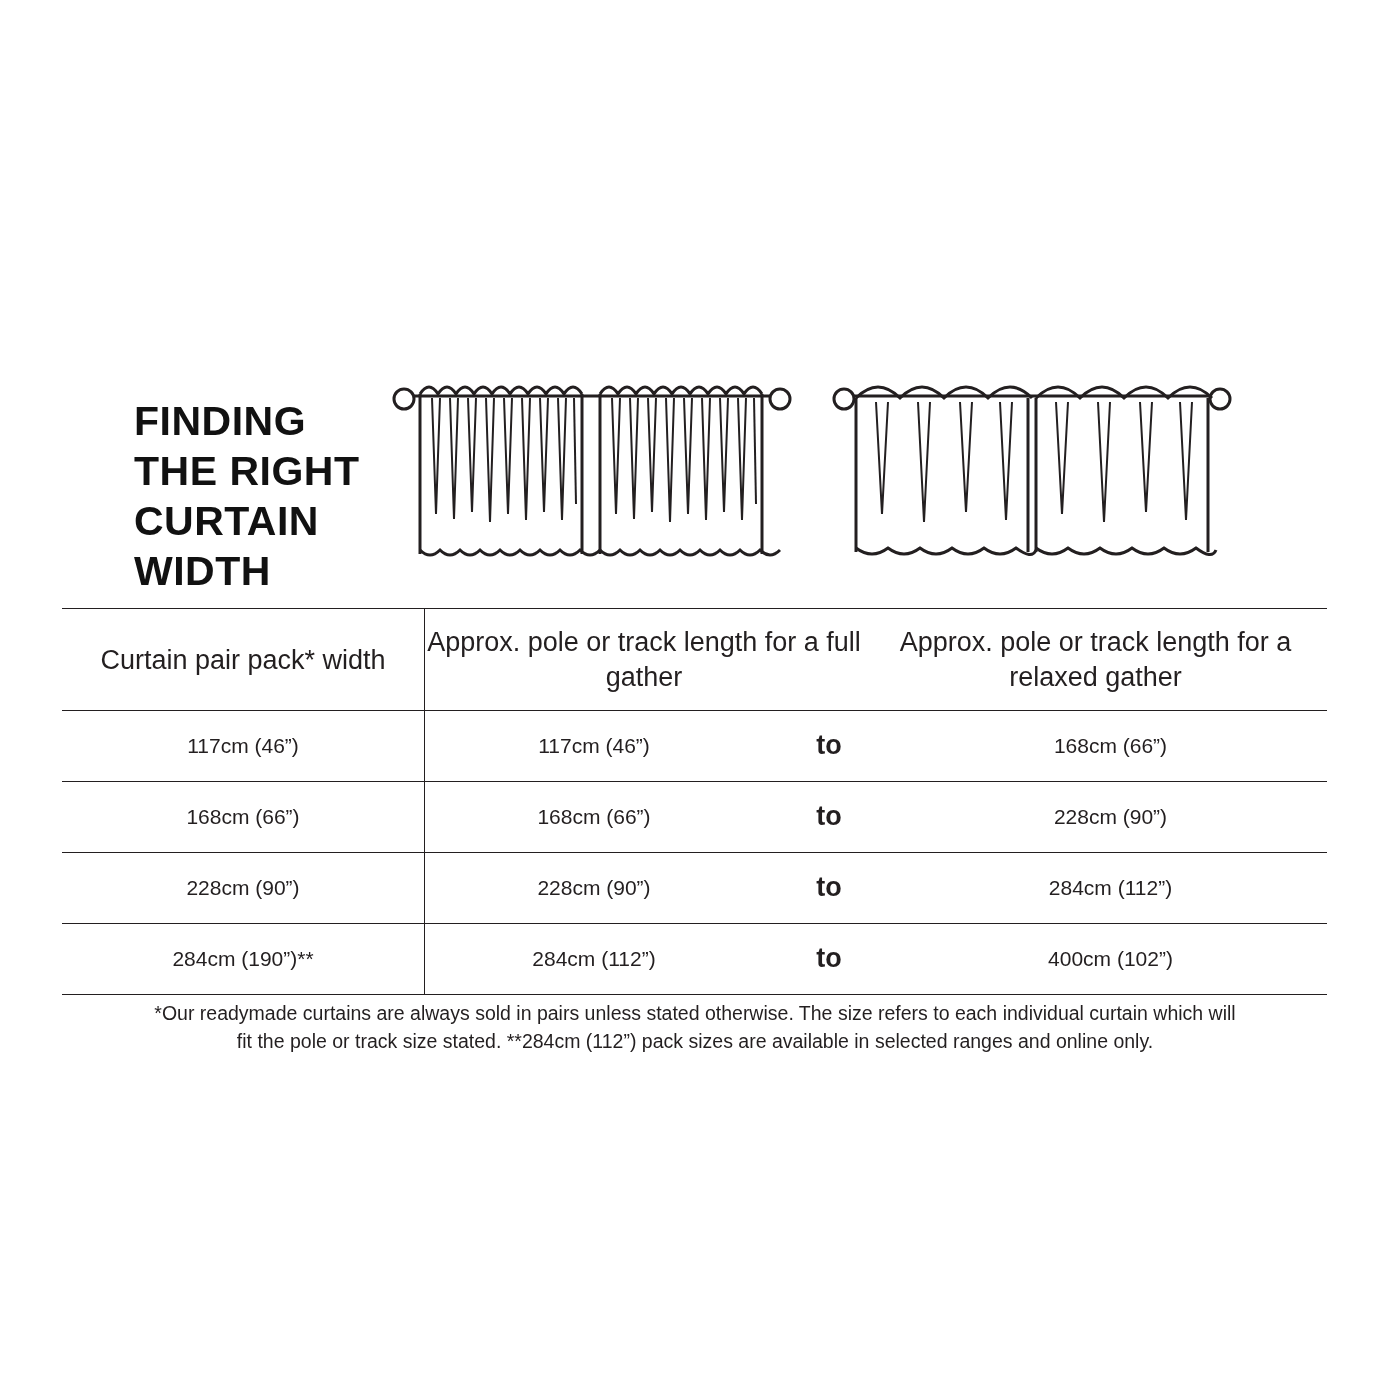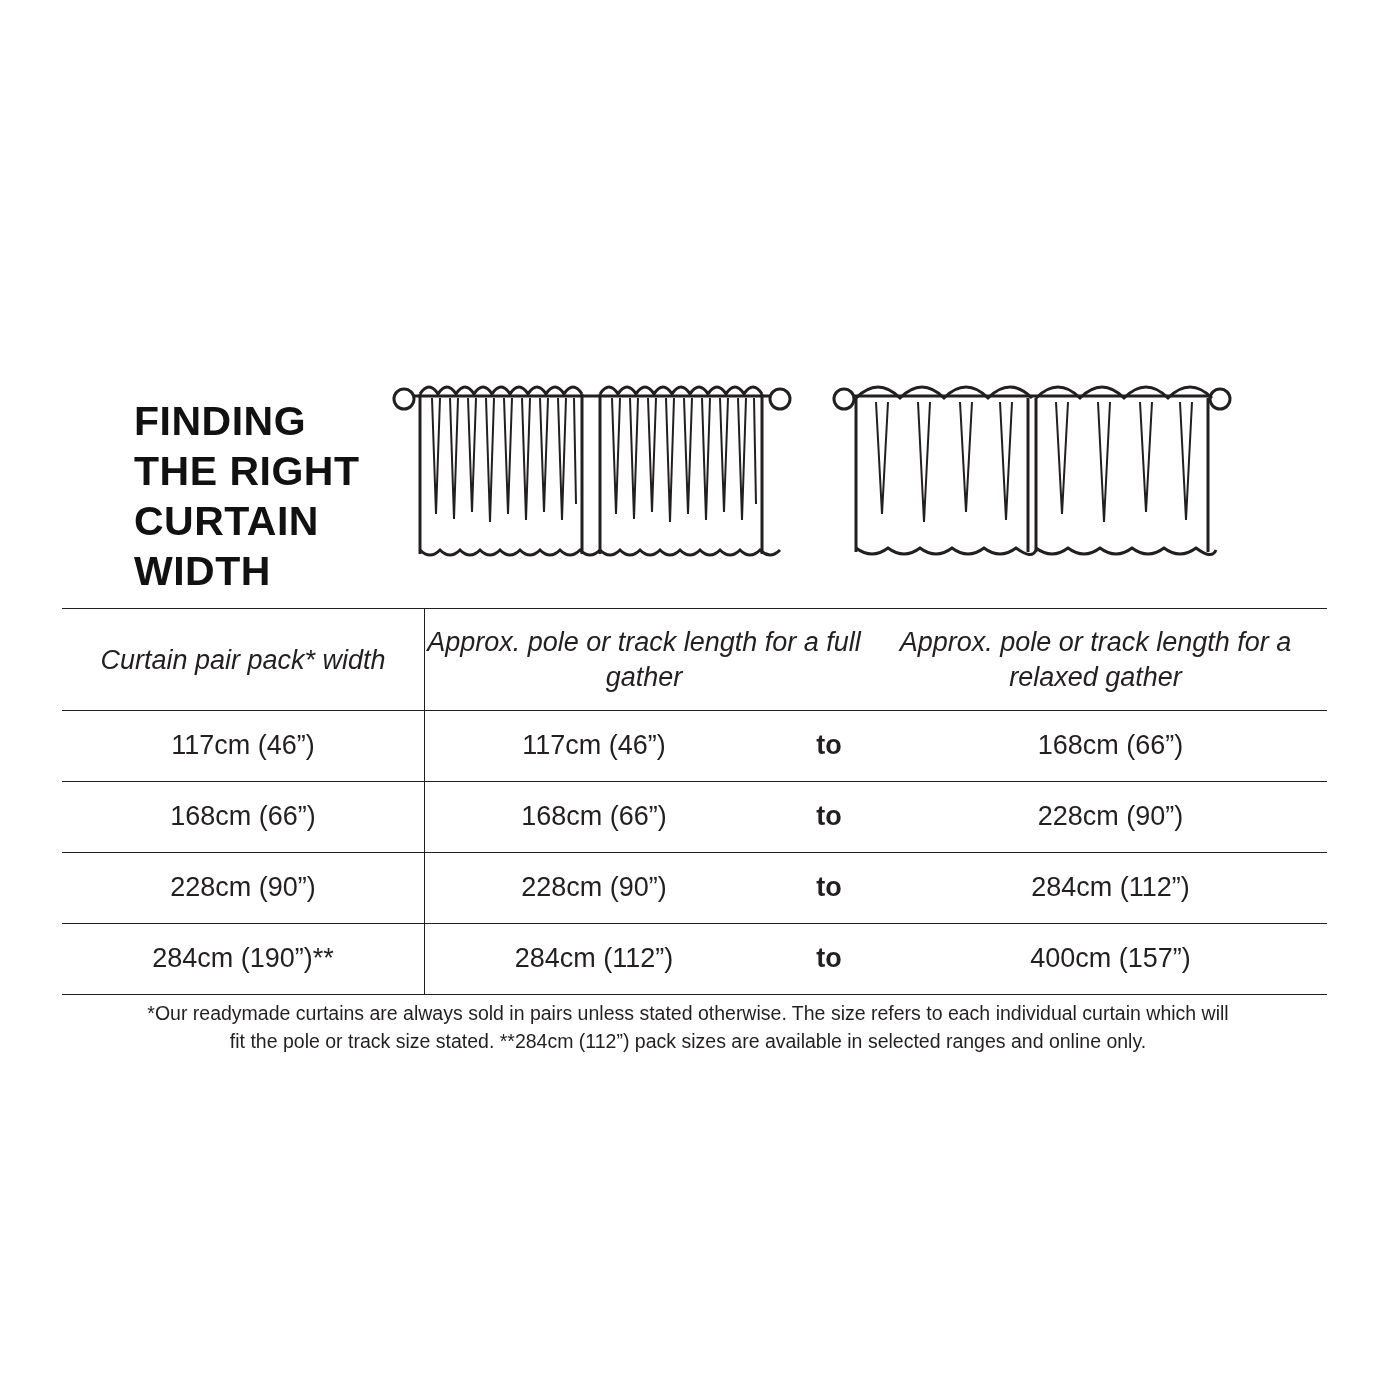--- a/index.html
+++ b/index.html
@@ -73,56 +73,55 @@
   }
 
   .col-head {
     font-size: 27px;
     line-height: 1.28;
     text-align: center;
     color: #231f20;
   }
 
   .cell {
-    font-size: 27px;
+    font-size: 21px;
     text-align: center;
     color: #231f20;
     white-space: nowrap;
   }
 
   .head-row {
     position: absolute;
     left: 62px;
     top: 610px;
     width: 1265px;
     height: 100px;
     display: flex;
     align-items: center;
-    font-style: italic;
   }
   .head-c1 { width: 362px; }
   .head-c2 { width: 440px; }
   .head-c3 { flex: 1; }
 
   .row {
     position: absolute;
     left: 62px;
     width: 1265px;
     height: 71px;
     display: flex;
     align-items: center;
   }
   .row .c1 { width: 362px; text-align: center; }
   .row .c2 { width: 340px; text-align: center; }
   .row .c3 { width: 130px; text-align: center; font-size: 27px; font-weight: bold; }
   .row .c4 { flex: 1; text-align: center; }
 
   .footnote {
     position: absolute;
-    left: 143px;
+    left: 150px;
     top: 1000px;
     width: 1090px;
     text-align: center;
     font-size: 19.5px;
     line-height: 1.42;
     color: #231f20;
   }
 
   svg { display: block; }
 </style>
@@ -250,18 +249,18 @@
     <div class="c1 cell">228cm (90”)</div>
     <div class="c2 cell">228cm (90”)</div>
     <div class="c3 cell">to</div>
     <div class="c4 cell">284cm (112”)</div>
   </div>
 
   <div class="row" style="top:923px;">
     <div class="c1 cell">284cm (190”)**</div>
     <div class="c2 cell">284cm (112”)</div>
     <div class="c3 cell">to</div>
-    <div class="c4 cell">400cm (157”)</div>
+    <div class="c4 cell">400cm (102”)</div>
   </div>
 
   <div class="footnote">*Our readymade curtains are always sold in pairs unless stated otherwise. The size refers to each individual curtain which will fit the pole or track size stated. **284cm (112”) pack sizes are available in selected ranges and online only.</div>
 
 </div>
 
 </body></html>

